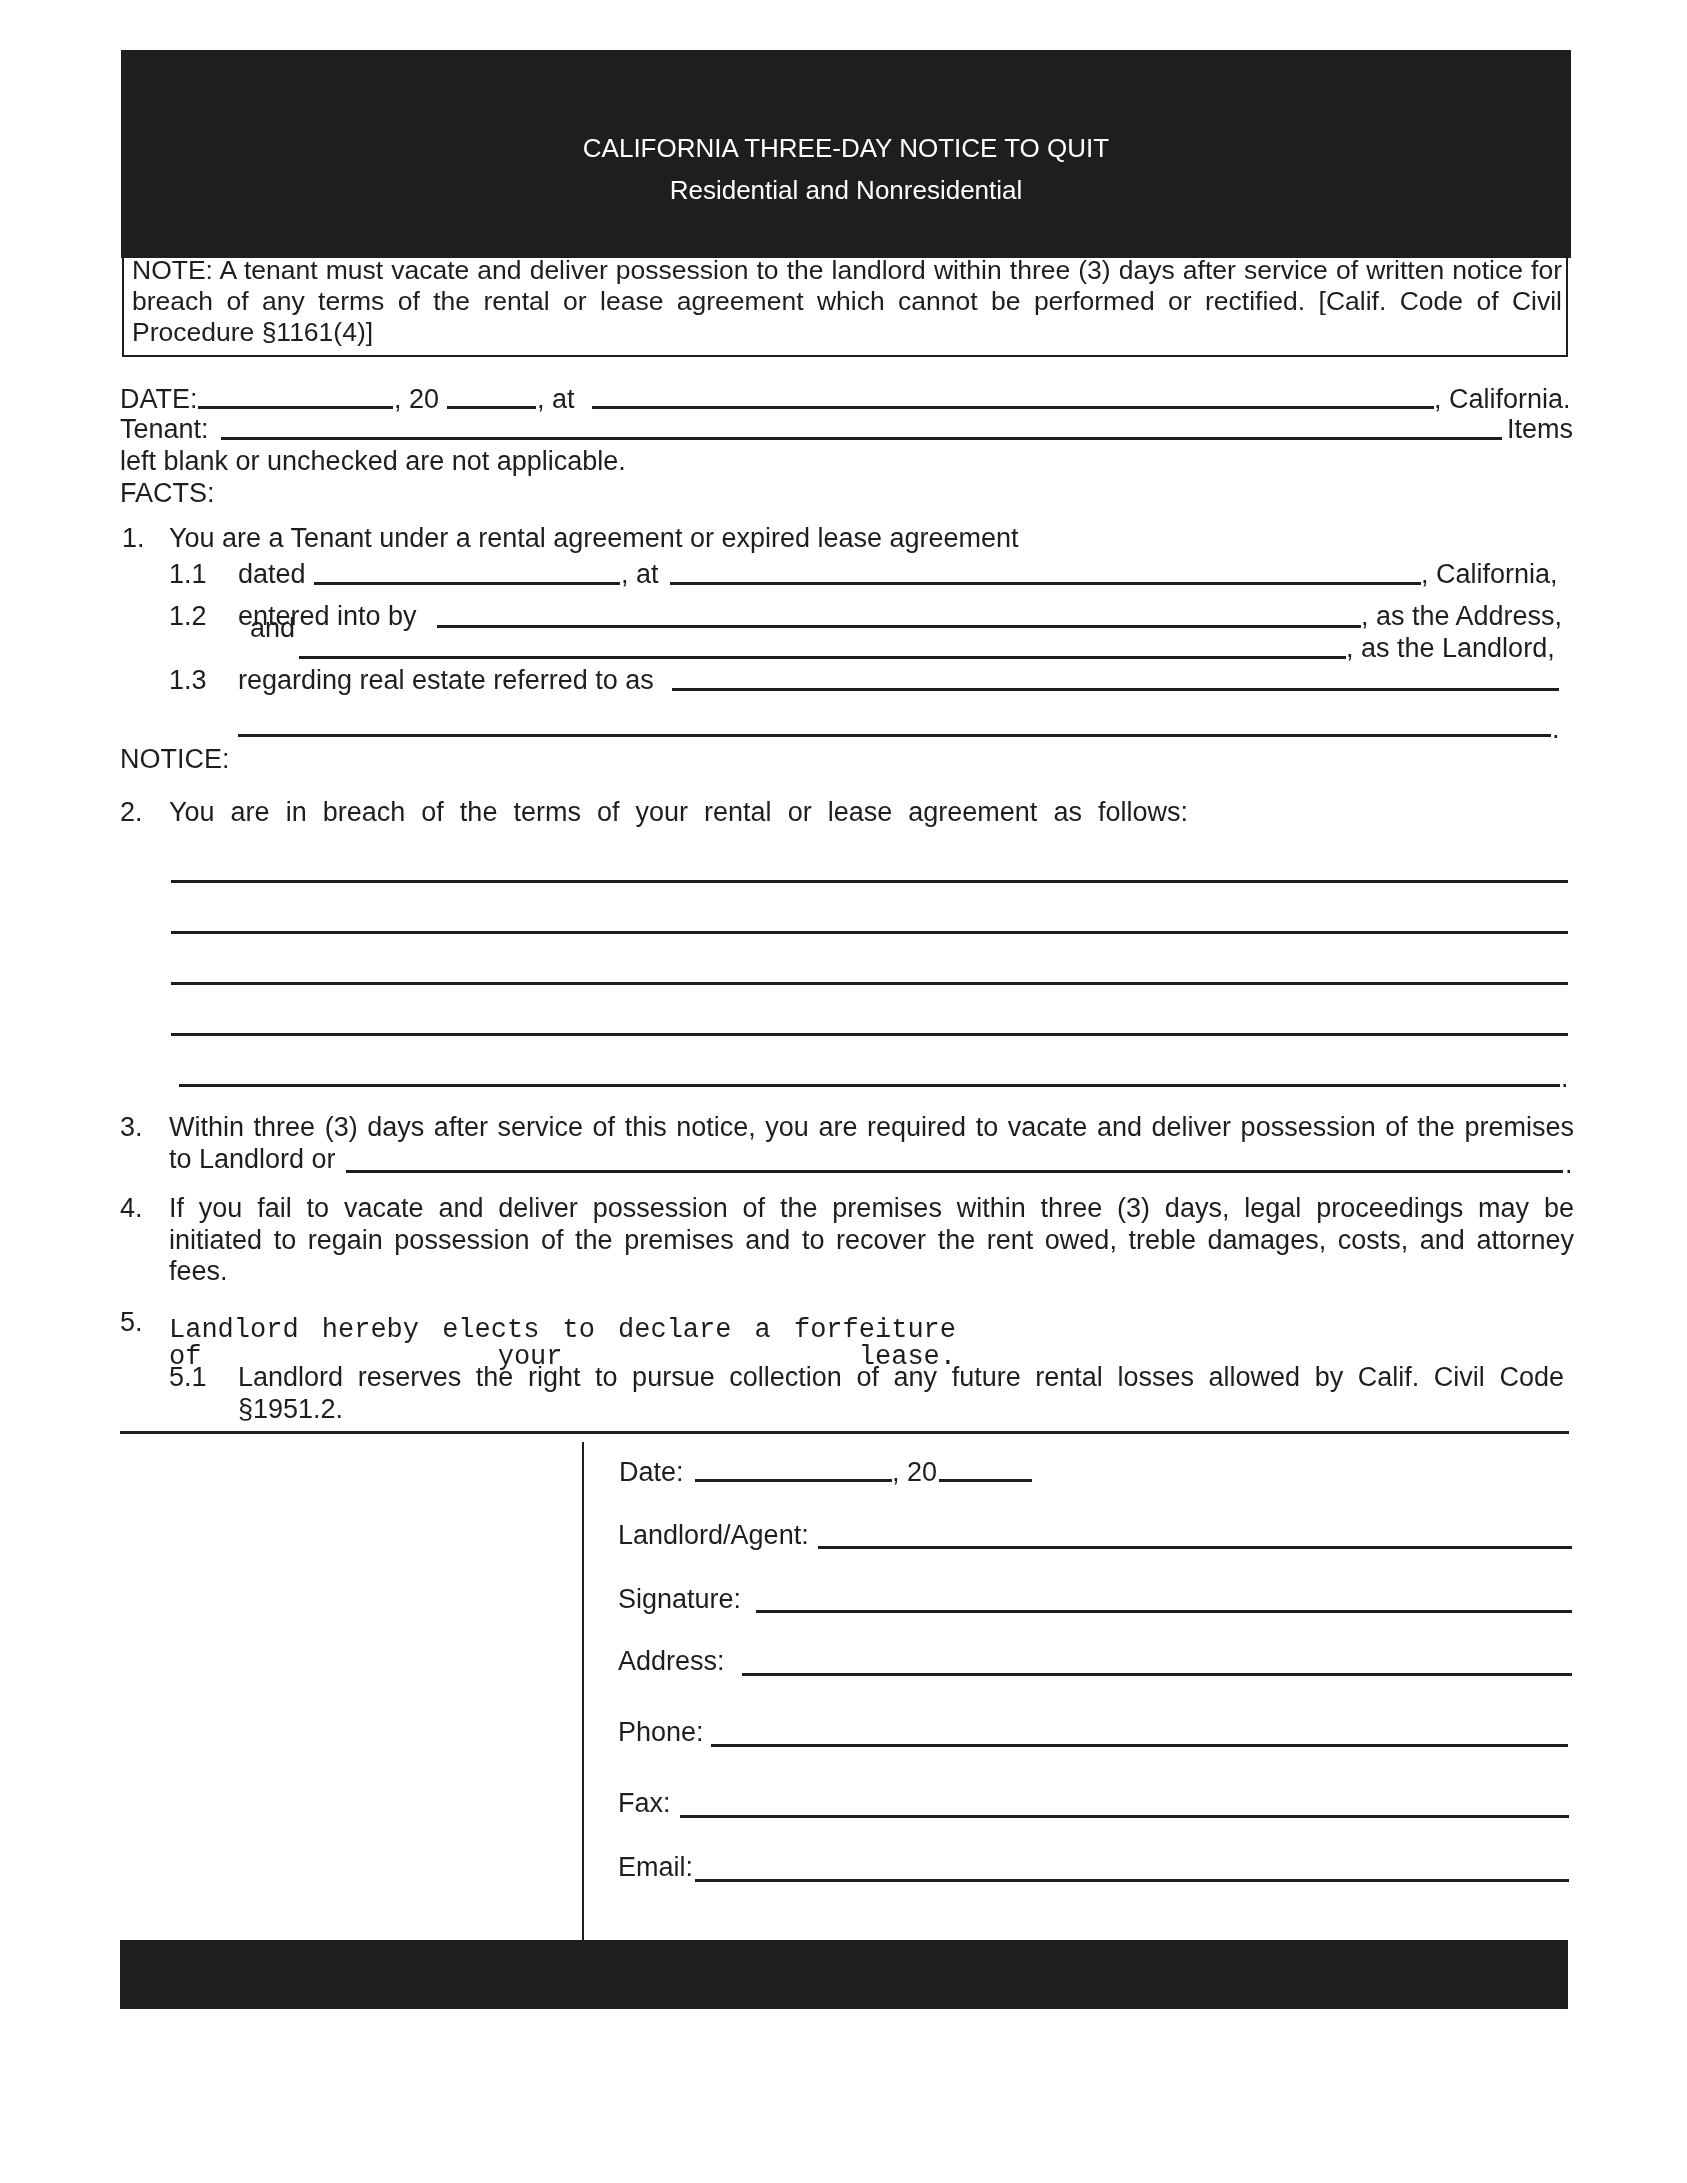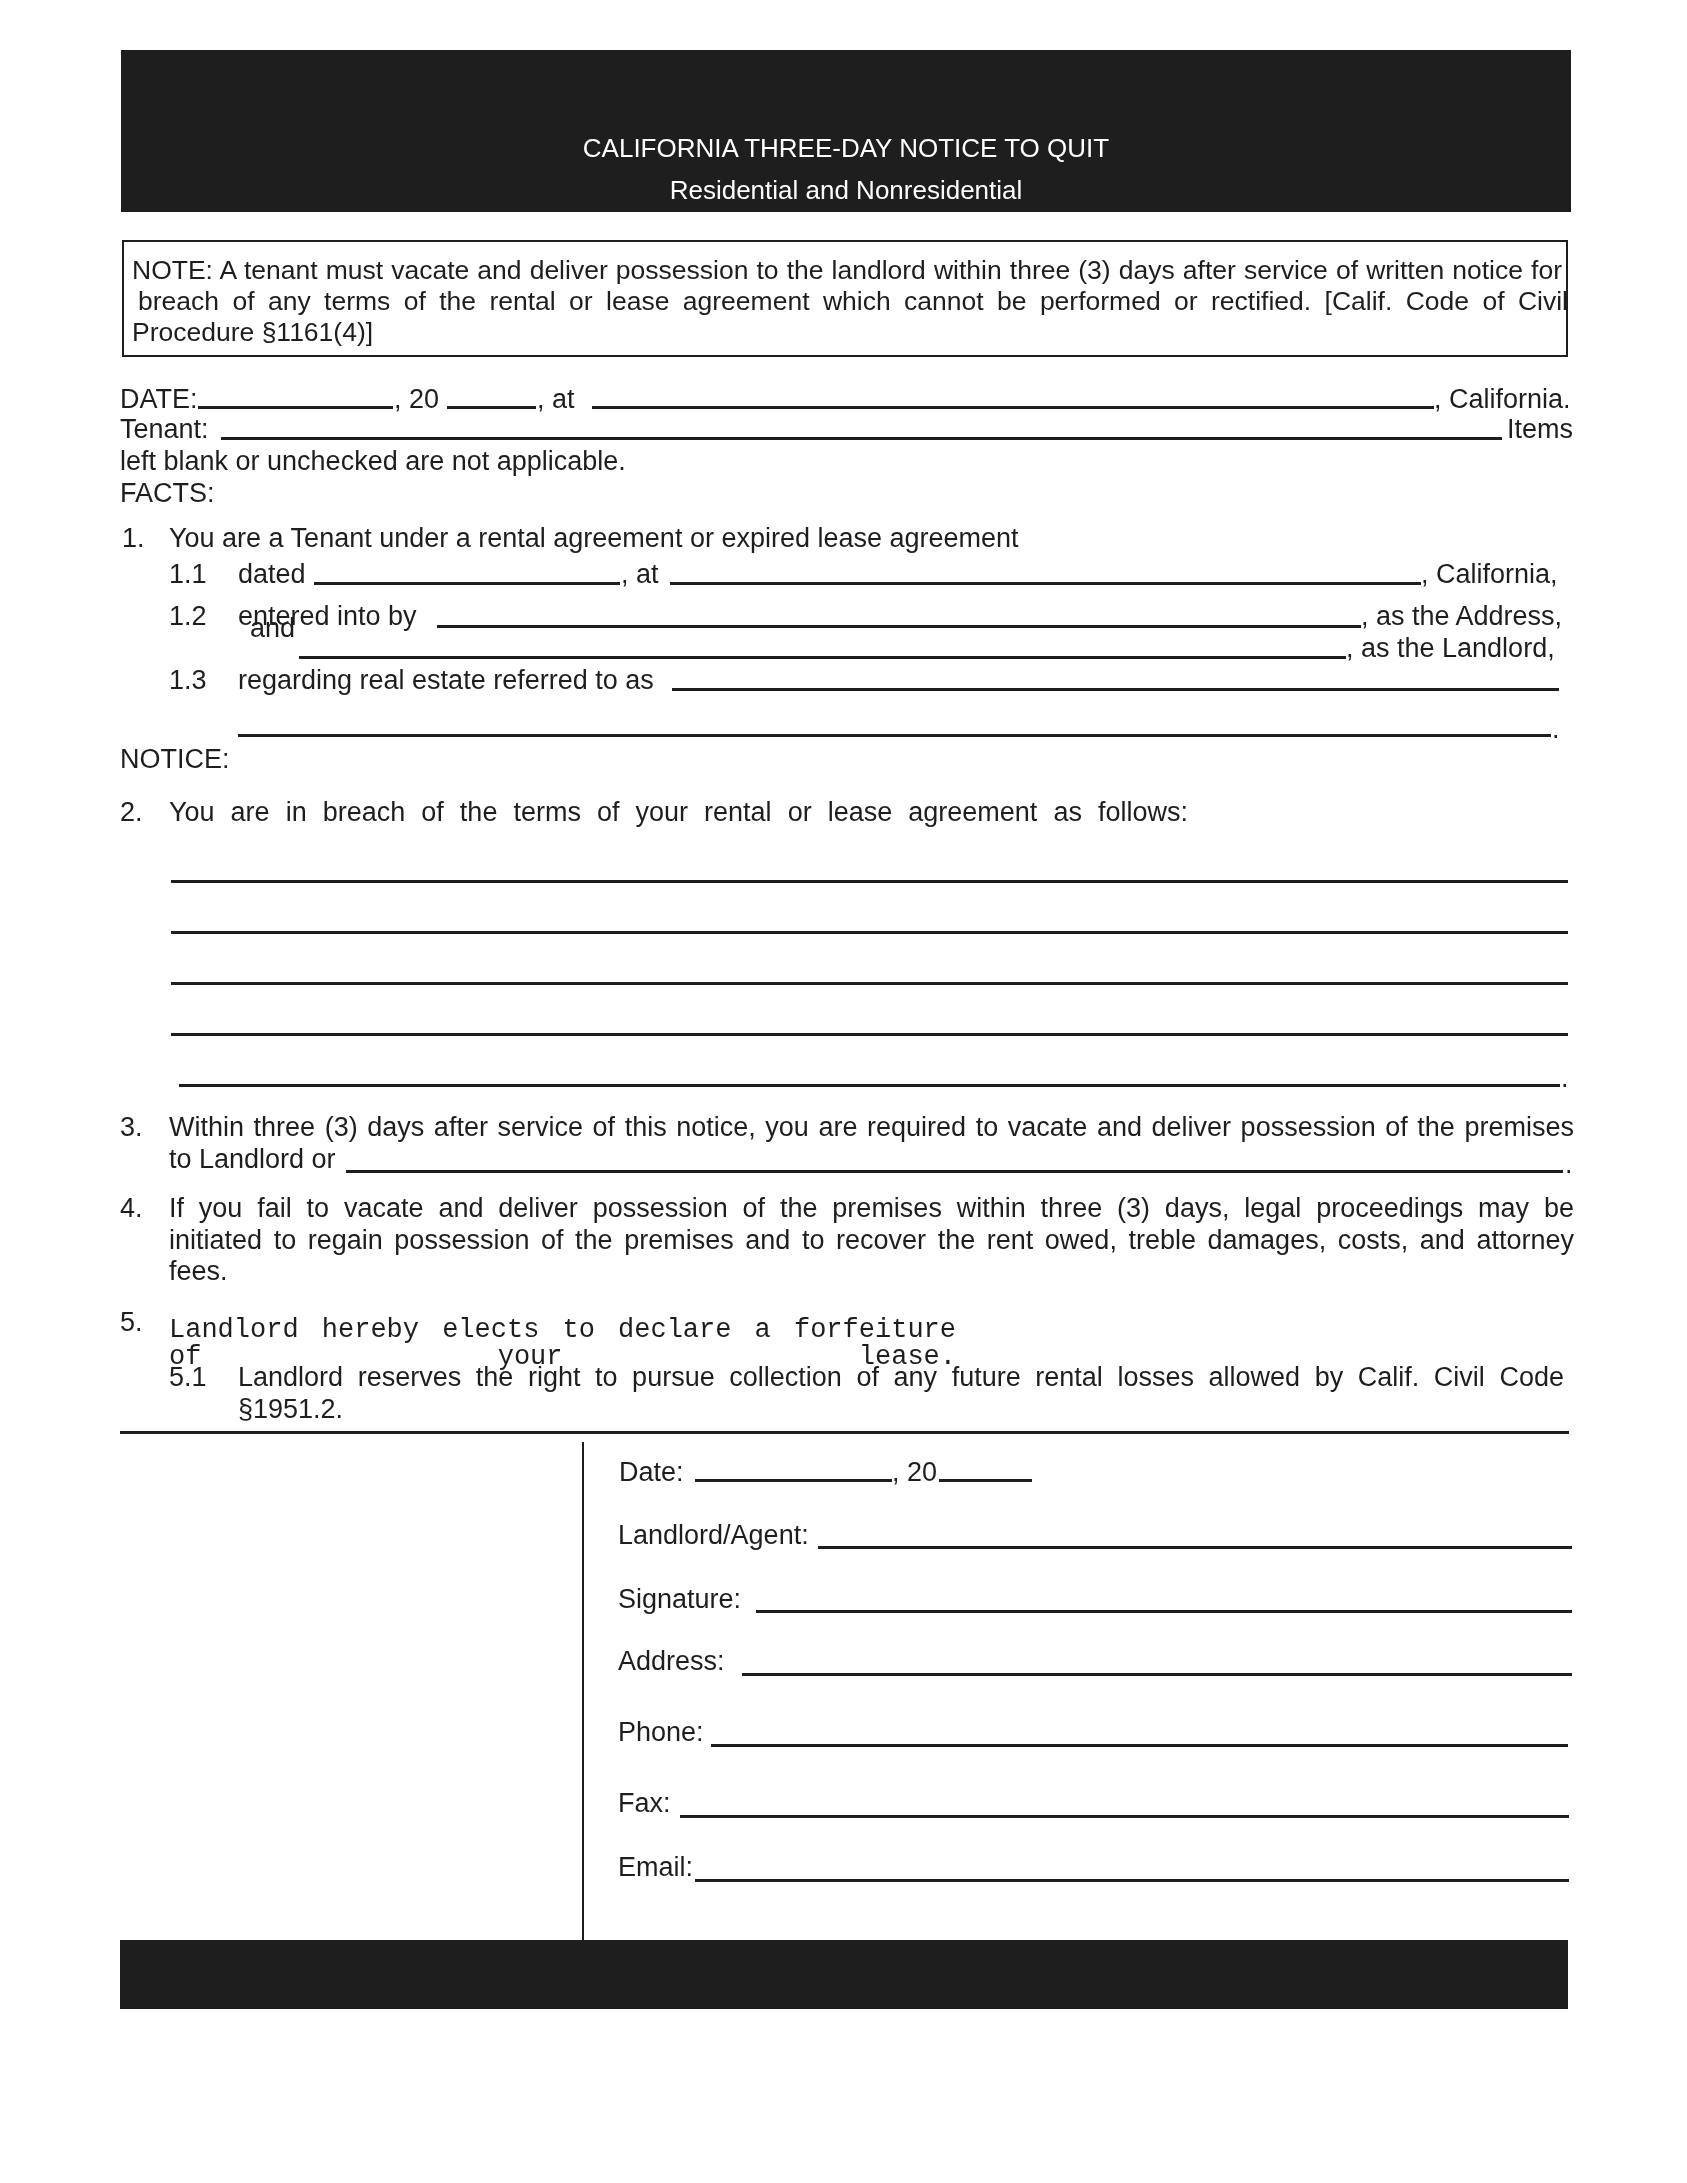--- a/index.html
+++ b/index.html
@@ -15,30 +15,30 @@
               border: 2.6px solid #1e1e1e; box-sizing: content-box; }
   .note-line { position: absolute; left: 9.3px; font-size: 26.5px; line-height: 1; white-space: nowrap; }
   .justify { display: block; text-align: justify; text-align-last: justify; white-space: normal; }
   .blank { position: absolute; height: 2.6px; background: #1e1e1e; }
   .vline { position: absolute; width: 2px; background: #1e1e1e; }
   .field { position: absolute; }
 </style>
 </head>
 <body>
 
-<div class="bar" style="left:121px; top:50px; width:1450px; height:162px;">
+<div class="bar" style="left:121px; top:50px; width:1450px; height:208px;">
   <div class="abs hdr-title" style="top:83px;">CALIFORNIA THREE-DAY NOTICE TO QUIT</div>
   <div class="abs hdr-sub" style="top:125px;">Residential and Nonresidential</div>
 </div>
 
 <div class="note-box">
   <div class="note-line" style="top:14.6px; width:1430px; left:8px;">
     <span class="justify">NOTE: A tenant must vacate and deliver possession to the landlord within three (3) days after service of written notice for</span>
   </div>
-  <div class="note-line" style="top:46px; width:1430px; left:14px;">
+  <div class="note-line" style="top:46px; width:1430px; left:8px;">
     <span class="justify">breach of any terms of the rental or lease agreement which cannot be performed or rectified. [Calif. Code of Civil</span>
   </div>
   <div class="note-line" style="top:77px; left:8px;">Procedure §1161(4)]</div>
 </div>
 
 <div class="abs t" style="left:120px; top:386px;">DATE:</div>
 <div class="blank field" style="left:198px; top:406px; width:195px;"></div>
 <div class="abs t" style="left:394px; top:386px;">, 20</div>
 <div class="blank field" style="left:447px; top:406px; width:89px;"></div>
 <div class="abs t" style="left:537px; top:386px;">, at</div>

